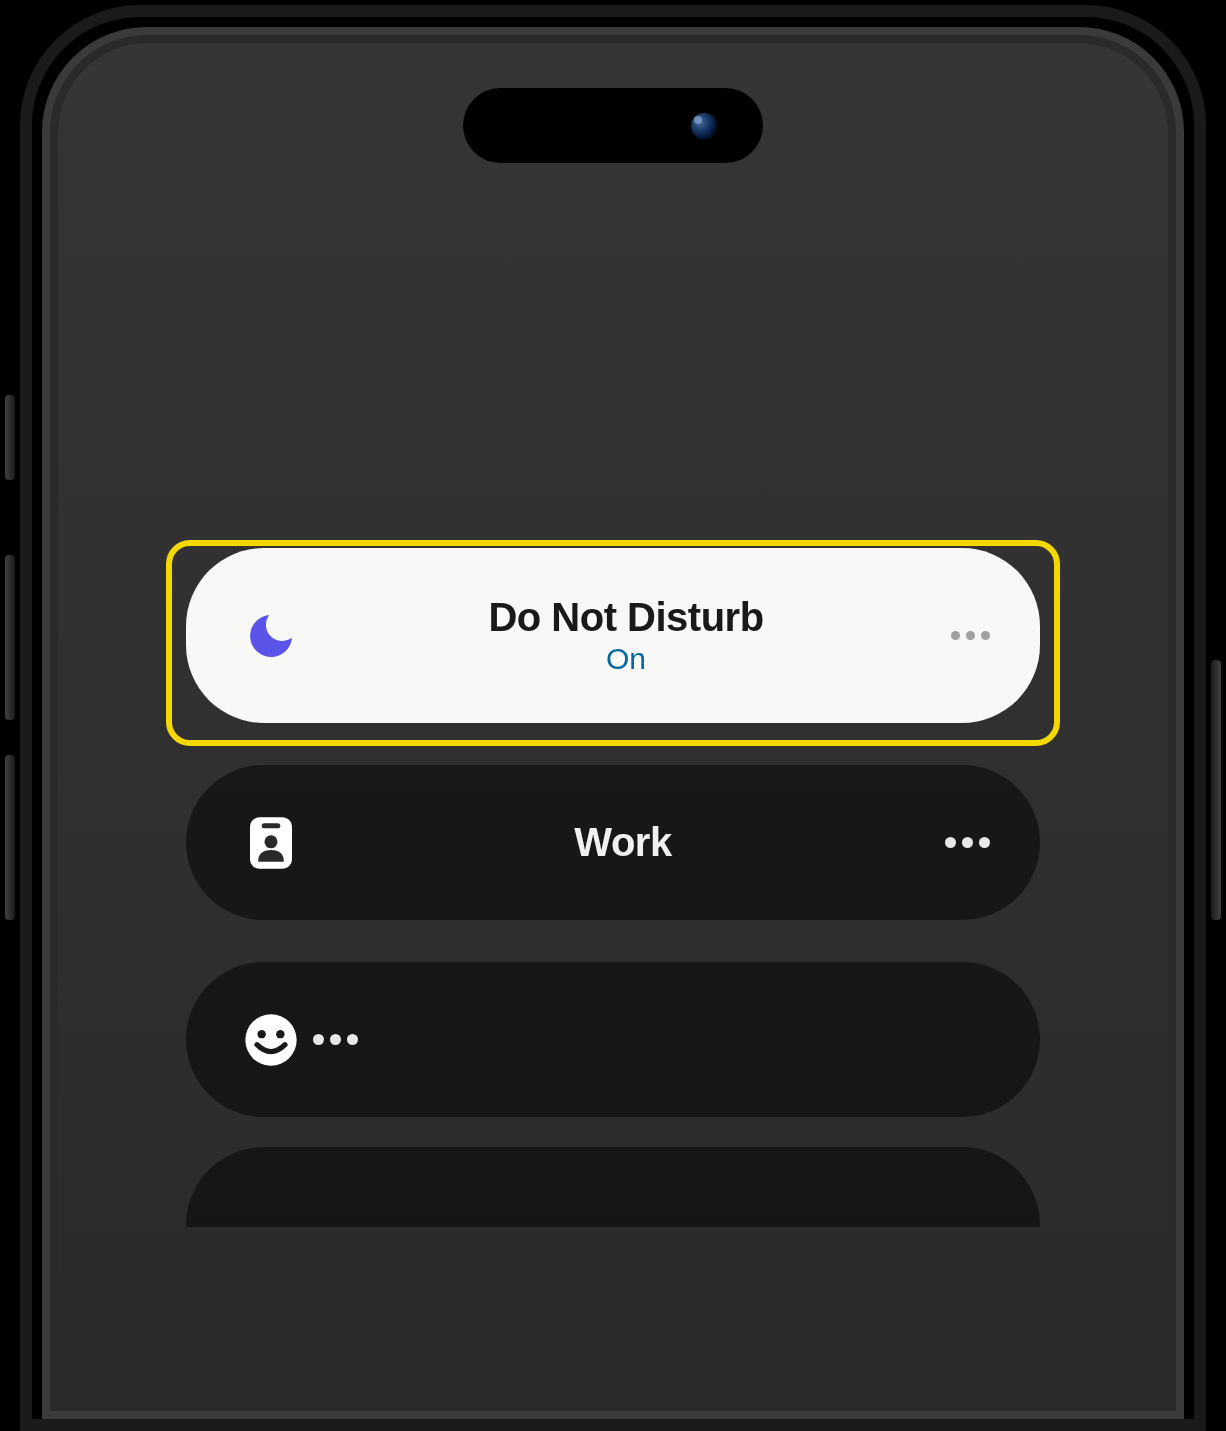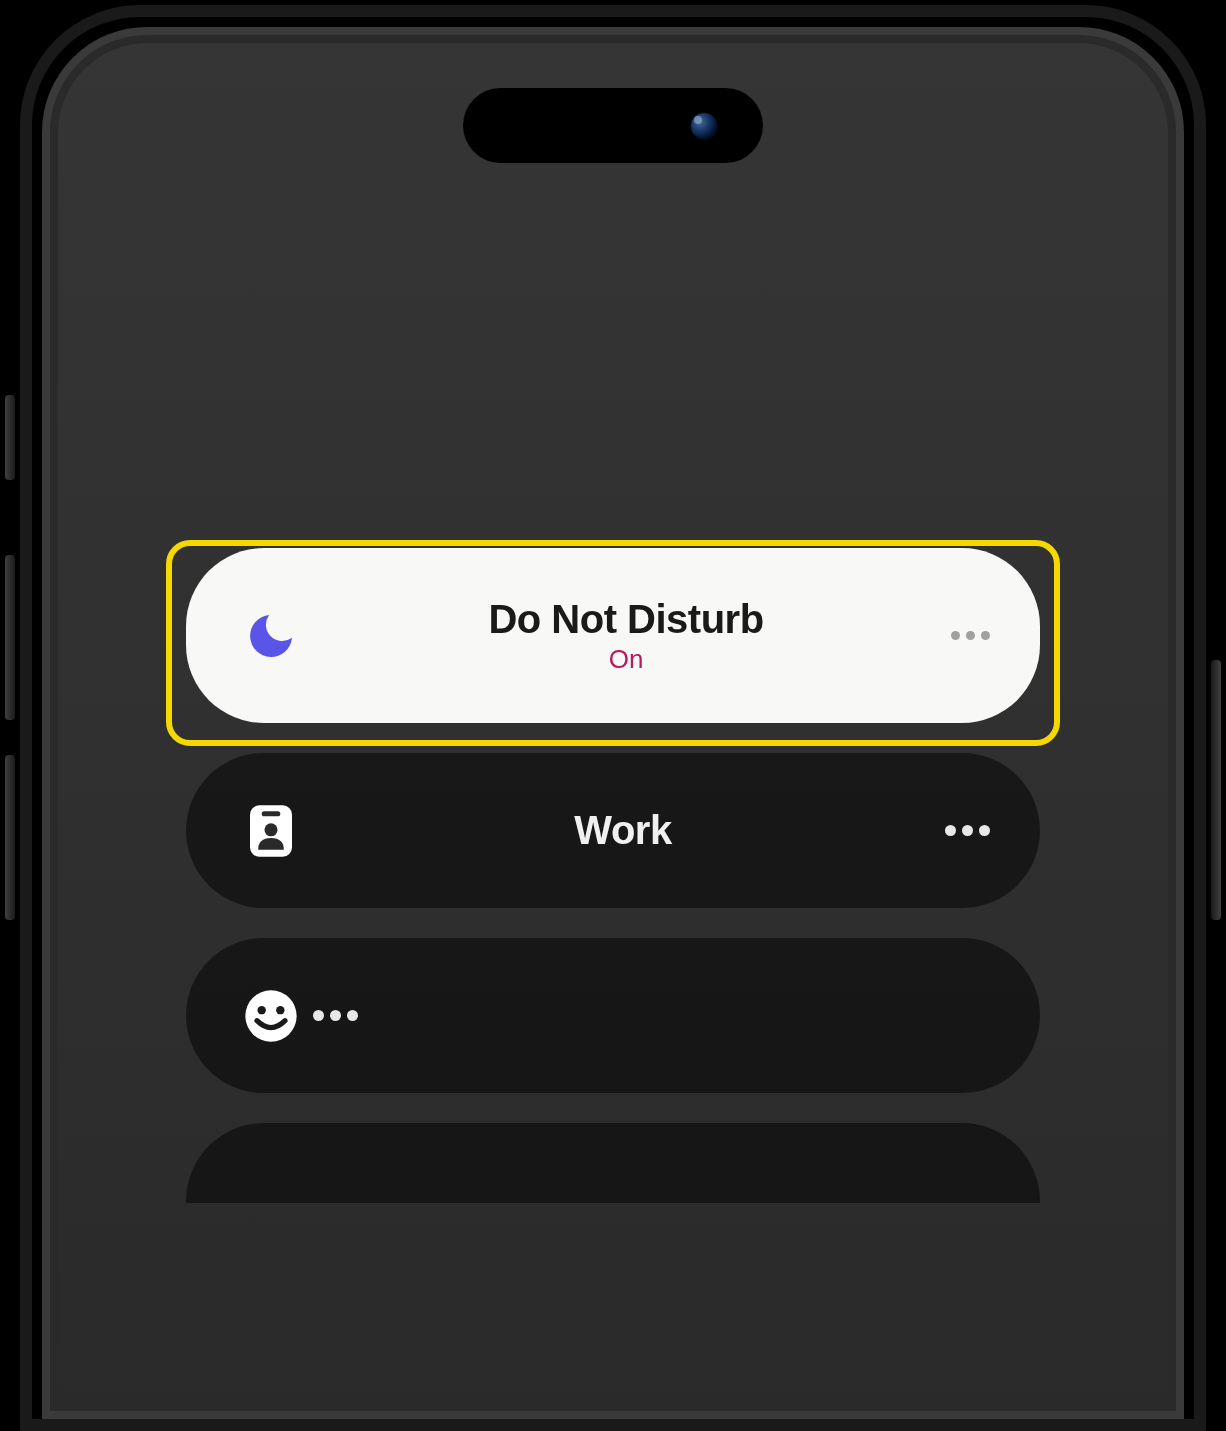--- a/index.html
+++ b/index.html
@@ -154,20 +154,21 @@
       gap: 12px;
     }
     
     .focus-card.active {
       background: #f8f8f7;
       height: 175px;
     }
     
     .focus-card.inactive {
       background: rgba(0, 0, 0, 0.5);
+      margin-top: 12px;
     }
     
     .focus-icon {
       width: 60px;
       height: 60px;
       flex-shrink: 0;
       display: flex;
       align-items: center;
       justify-content: center;
     }
@@ -189,23 +190,23 @@
     
     .focus-card.active .focus-title {
       color: #1a1a1a;
     }
     
     .focus-card.inactive .focus-title {
       color: #f0f0f0;
     }
     
     .focus-subtitle {
-      font-size: 26px;
+      font-size: 30px;
       font-weight: 400;
-      color: #be185d;
+      color: #0369a1;
     }
     
     .more-button {
       display: flex;
       gap: 6px;
       align-items: center;
       flex-shrink: 0;
     }
     
     .dot {

